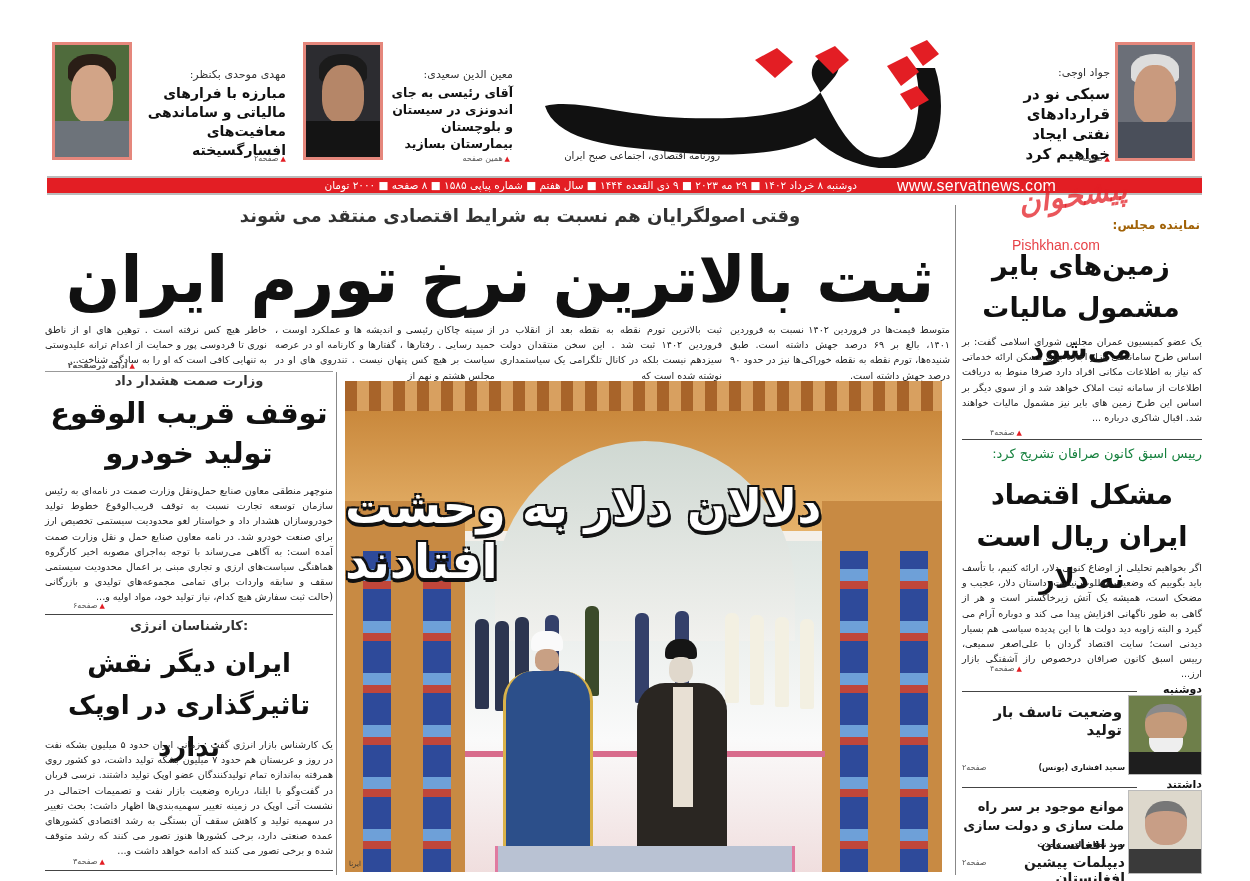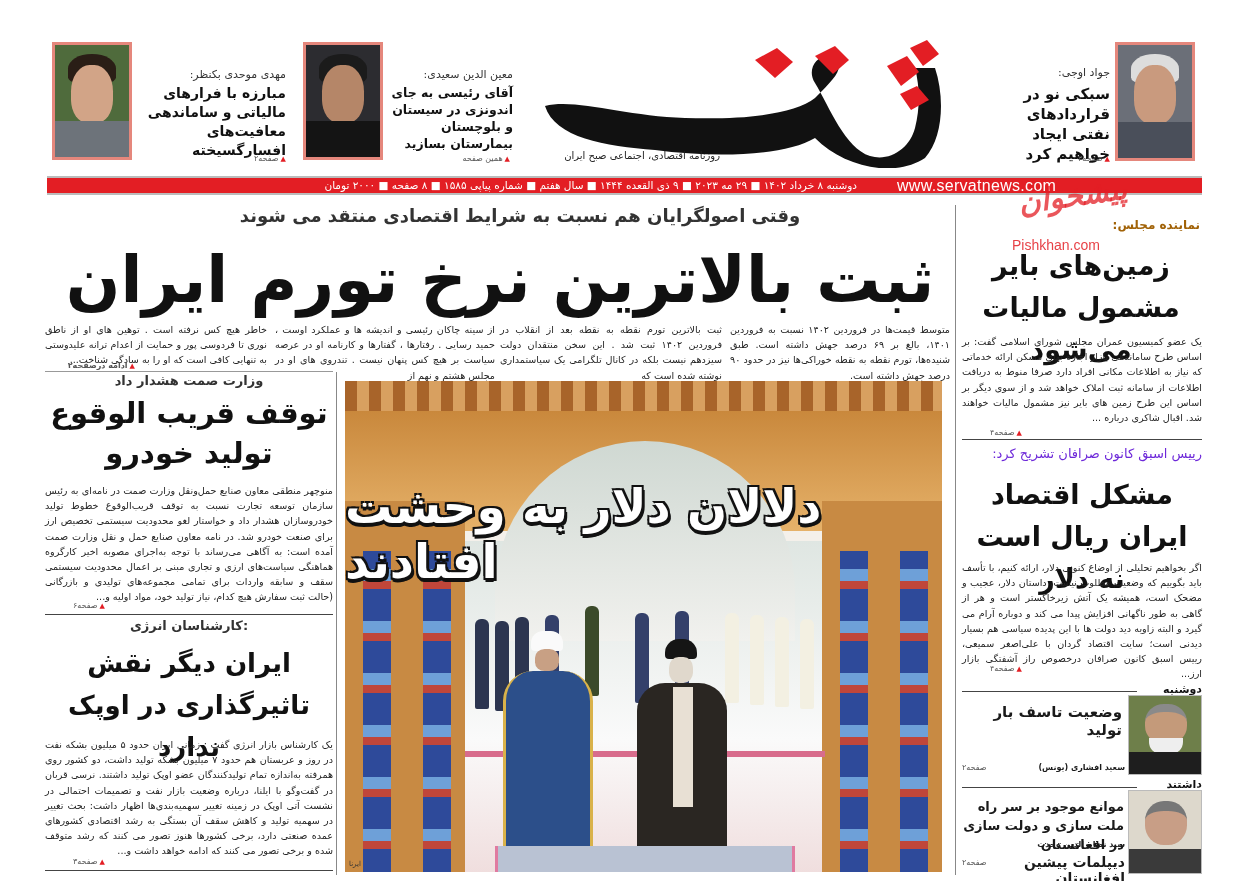--- a/index.html
+++ b/index.html
@@ -169,21 +169,21 @@
 <div class="abs body-text" style="left:45px;top:737px;width:288px">یک کارشناس بازار انرژی گفت : زمانی ایران حدود ۵ میلیون بشکه نفت در روز و عربستان هم حدود ۷ میلیون بشکه تولید داشت، دو کشور روی همرفته به‌اندازه تمام تولیدکنندگان عضو اوپک تولید داشتند. نرسی قربان در گفت‌وگو با ایلنا، درباره وضعیت بازار نفت و تصمیمات احتمالی در نشست آتی اوپک در زمینه تغییر سهمیه‌بندی‌ها اظهار داشت: بحث تغییر در سهمیه تولید و کاهش سقف آن بستگی به رشد اقتصادی کشورهای عمده صنعتی دارد، برخی کشورها هنوز تصور می کنند که رشد متوقف شده و برخی تصور می کنند که ادامه خواهد داشت و...</div>
 <div class="abs rtl pageref" style="left:45px;top:857px;width:60px">صفحه۳</div>
 <div class="hline" style="left:45px;top:870px;width:288px"></div>
 
 <div class="abs rtl section-label" style="left:960px;top:218px;width:240px;font-size:12px;color:#a16207">نماینده مجلس:</div>
 <div class="abs big-head" style="left:960px;top:245px;width:242px;font-size:27px;line-height:42px">زمین‌های بایر مشمول مالیات می‌شود</div>
 <div class="abs body-text" style="left:962px;top:334px;width:240px">یک عضو کمیسیون عمران مجلس شورای اسلامی گفت: بر اساس طرح ساماندهی بازار اجاره بهای مسکن ارائه خدماتی که نیاز به اطلاعات مکانی افراد دارد صرفا منوط به دریافت اطلاعات از سامانه ثبت املاک خواهد شد و از سوی دیگر بر اساس این طرح زمین های بایر نیز مشمول مالیات خواهند شد. اقبال شاکری درباره ...</div>
 <div class="abs rtl pageref" style="left:962px;top:428px;width:60px">صفحه۴</div>
 <div class="hline" style="left:962px;top:439px;width:240px"></div>
 
-<div class="abs rtl section-label" style="left:962px;top:446px;width:240px;font-size:13px;color:#6d28d9;font-weight:normal">رییس اسبق کانون صرافان تشریح کرد:</div>
+<div class="abs rtl section-label" style="left:962px;top:446px;width:240px;font-size:13px;color:#15803d;font-weight:normal">رییس اسبق کانون صرافان تشریح کرد:</div>
 <div class="abs big-head" style="left:962px;top:474px;width:240px;font-size:27px;line-height:42px">مشکل اقتصاد ایران ریال است نه دلار</div>
 <div class="abs body-text" style="left:962px;top:560px;width:240px">اگر بخواهیم تحلیلی از اوضاع کنونی دلار، ارائه کنیم، با تأسف باید بگوییم که وضعیت مطلوب نیست، داستان دلار، عجیب و مضحک است، همیشه یک آتش زیرخاکستر است و هر از گاهی به طور ناگهانی افزایش پیدا می کند و دوباره آرام می گیرد و البته زاویه دید دولت ها با این پدیده سیاسی هم بسیار دیدنی است؛ سایت اقتصاد گردان با علی‌اصغر سمیعی، رییس اسبق کانون صرافان درخصوص راز آشفتگی بازار ارز...</div>
 <div class="abs rtl pageref" style="left:962px;top:664px;width:60px">صفحه۴</div>
 
 <div class="abs rtl section-label" style="left:1140px;top:683px;width:62px;font-size:11px">دوشنبه</div>
 <div class="hline" style="left:962px;top:691px;width:175px"></div>
 <div class="thumb" style="left:1128px;top:695px;width:74px;height:80px;background:#6e7f4a">
   <div style="position:absolute;left:16px;top:8px;width:42px;height:40px;border-radius:45%;background:#c49a7a;border-top:8px solid #8a8a8a"></div>
   <div style="position:absolute;left:20px;top:42px;width:34px;height:16px;border-radius:0 0 12px 12px;background:#eee"></div>
   <div style="position:absolute;left:0;bottom:0;width:74px;height:22px;background:#1e1e1e"></div>

